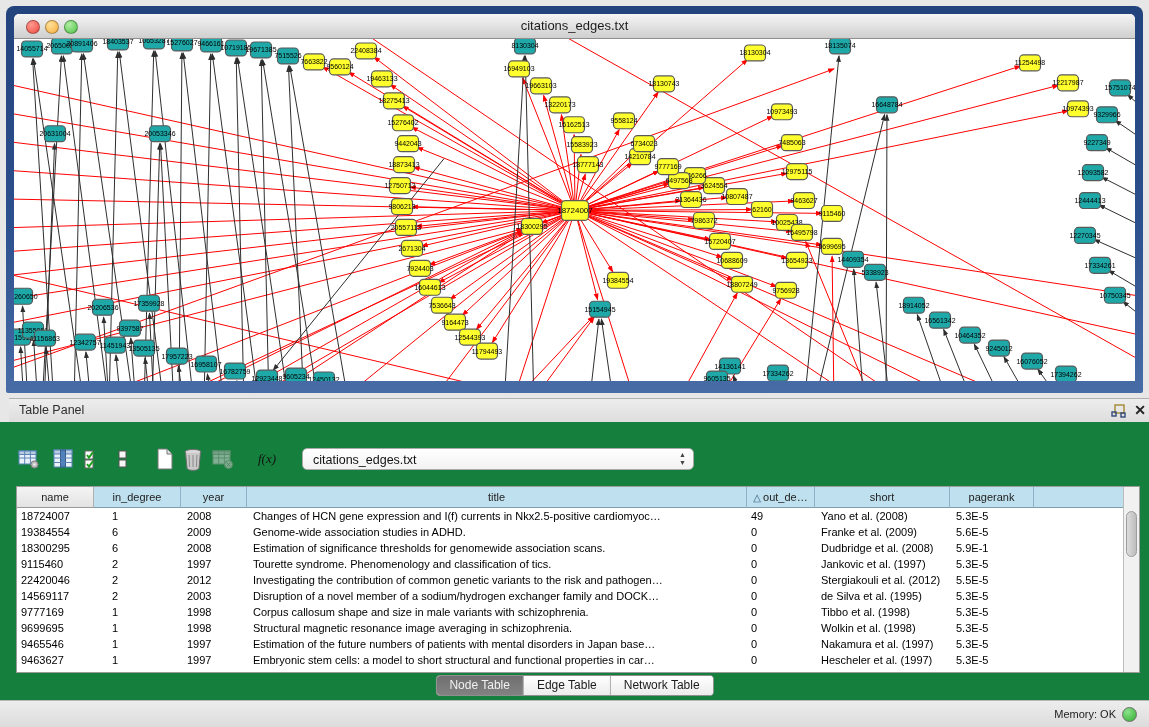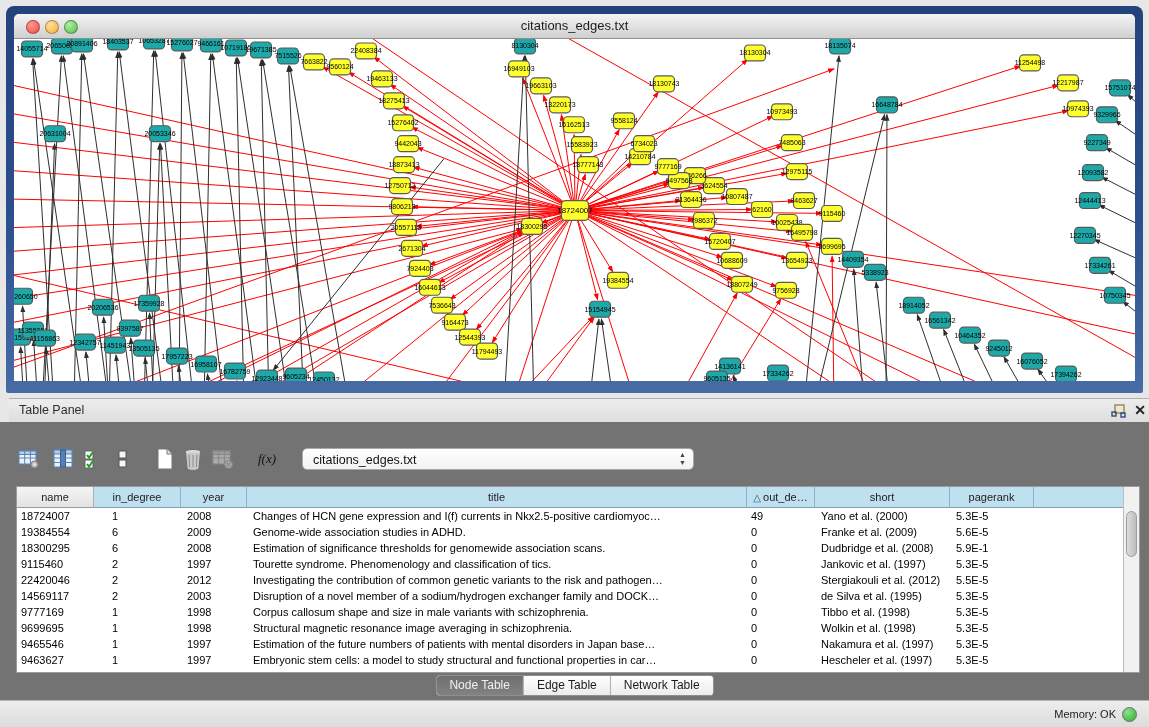--- a/index.html
+++ b/index.html
@@ -19,21 +19,21 @@
   .tl.grn{left:50px;background:radial-gradient(circle at 35% 30%,#b1eea4,#4fc246);}
   .win-title{position:absolute;left:0;right:0;top:0;line-height:24px;text-align:center;
     font-size:13px;color:#1d1d1d;}
   .net-canvas{flex:1;width:100%;display:block;background:#fff;}
   
   .panel-titlebar{position:absolute;left:9px;top:398px;width:1149px;height:24px;
     background:linear-gradient(#ededed,#dddddd);border-top:1px solid #b0b0b0;border-bottom:1px solid #c4c4c4;}
   .panel-title{position:absolute;left:10px;top:4px;font-size:12.5px;color:#2e2e2e;}
   .float-icon{position:absolute;right:32px;top:5px;width:15px;height:14px;cursor:default;}
   .panel-close{position:absolute;right:12px;top:3px;font-size:14px;font-weight:bold;color:#222;cursor:default;}
-  .panel-body{position:absolute;left:0;top:422px;width:1149px;height:278px;background:#737373;}
+  .panel-body{position:absolute;left:0;top:422px;width:1149px;height:278px;background:#15803d;}
   .toolbar{position:absolute;left:16px;top:22px;height:30px;display:flex;align-items:center;}
   .tool-btn{width:26px;height:26px;display:flex;align-items:center;justify-content:center;}
   .fx{font-size:13px;color:#111;font-style:italic;font-family:"Liberation Serif",serif;}
   .combo{margin-left:22px;width:392px;height:22px;background:linear-gradient(#ffffff,#f2f2f2);
     border:1px solid #a9a9a9;border-radius:5px;position:relative;font-size:12.5px;color:#111;
     line-height:22px;padding-left:10px;box-sizing:border-box;}
   .combo-arrows{position:absolute;right:7px;top:2px;display:flex;flex-direction:column;
     font-size:7px;line-height:8px;color:#444;}
   
   .table-wrap{position:absolute;left:16px;top:64px;width:1124px;height:187px;background:#fff;
@@ -554,21 +554,21 @@
           <div class="th" style="width: 84px;">pagerank</div>
           <div class="th" style="flex: 1 1 0%;"></div>
         </div>
       <div id="tbody">
           <div class="trow">
             <div class="td" style="width: 77px; padding-left: 4px;">18724007</div>
             <div class="td" style="width: 87px; padding-left: 18px;">1</div>
             <div class="td" style="width: 66px; padding-left: 6px;">2008</div>
             <div class="td" style="width: 500px; padding-left: 6px;">Changes of HCN gene expression and I(f) currents in Nkx2.5-positive cardiomyoc…</div>
             <div class="td" style="width: 68px; padding-left: 4px;">49</div>
-            <div class="td" style="width: 135px; padding-left: 6px;">Yano et al. (2000)</div>
+            <div class="td" style="width: 135px; padding-left: 6px;">Yano et al. (2008)</div>
             <div class="td" style="width: 84px; padding-left: 6px;">5.3E-5</div>
           </div>
           <div class="trow">
             <div class="td" style="width: 77px; padding-left: 4px;">19384554</div>
             <div class="td" style="width: 87px; padding-left: 18px;">6</div>
             <div class="td" style="width: 66px; padding-left: 6px;">2009</div>
             <div class="td" style="width: 500px; padding-left: 6px;">Genome-wide association studies in ADHD.</div>
             <div class="td" style="width: 68px; padding-left: 4px;">0</div>
             <div class="td" style="width: 135px; padding-left: 6px;">Franke et al. (2009)</div>
             <div class="td" style="width: 84px; padding-left: 6px;">5.6E-5</div>
@@ -633,21 +633,21 @@
             <div class="td" style="width: 66px; padding-left: 6px;">1997</div>
             <div class="td" style="width: 500px; padding-left: 6px;">Estimation of the future numbers of patients with mental disorders in Japan base…</div>
             <div class="td" style="width: 68px; padding-left: 4px;">0</div>
             <div class="td" style="width: 135px; padding-left: 6px;">Nakamura et al. (1997)</div>
             <div class="td" style="width: 84px; padding-left: 6px;">5.3E-5</div>
           </div>
           <div class="trow">
             <div class="td" style="width: 77px; padding-left: 4px;">9463627</div>
             <div class="td" style="width: 87px; padding-left: 18px;">1</div>
             <div class="td" style="width: 66px; padding-left: 6px;">1997</div>
-            <div class="td" style="width: 500px; padding-left: 6px;">Embryonic stem cells: a model to study structural and functional properties in car…</div>
+            <div class="td" style="width: 500px; padding-left: 6px;">Embryonic stem cells: a model to short structural and functional properties in car…</div>
             <div class="td" style="width: 68px; padding-left: 4px;">0</div>
             <div class="td" style="width: 135px; padding-left: 6px;">Hescheler et al. (1997)</div>
             <div class="td" style="width: 84px; padding-left: 6px;">5.3E-5</div>
           </div>
         </div>
       <div class="vscroll">
         <div class="vthumb"></div>
       </div>
     </div>
 

